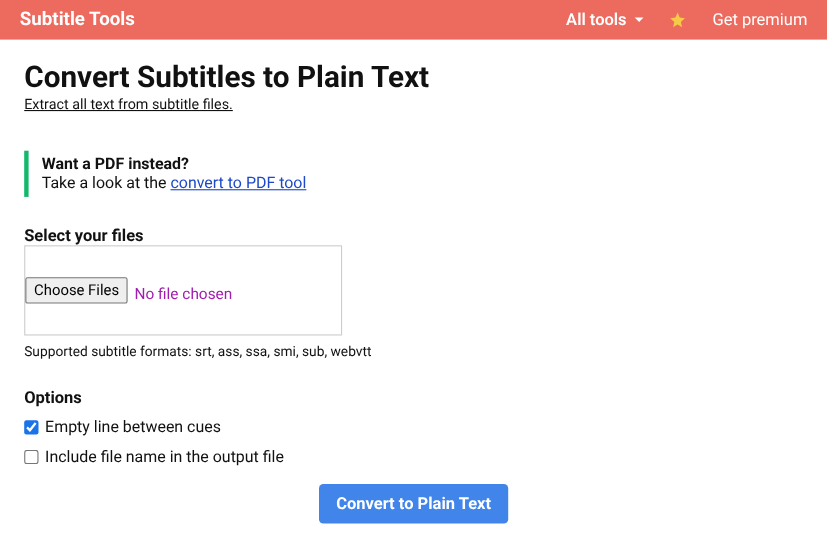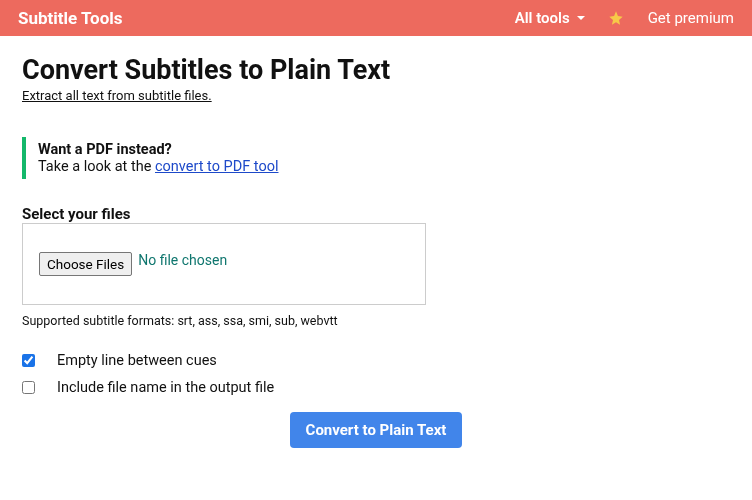--- a/index.html
+++ b/index.html
@@ -79,55 +79,55 @@
       color: #1d49c9;
     }
     .section-label {
       font-size: 15px;
       font-weight: 700;
       color: #111;
       margin-bottom: 0;
     }
     .filebox {
       border: 1px solid #ccc;
-      width: 404px;
-      padding: 28px 16px;
+      width: 289px;
+      padding: 28px 0;
       margin-bottom: 8px;
       display: flex;
-      align-items: flex-start;
+      align-items: flex-end;
       gap: 6px;
     }
     .choose-btn {
       background: #efefef;
       border: 1px solid #767676;
       border-radius: 2px;
       font-size: 13.5px;
       padding: 3px 7px;
       font-family: inherit;
       cursor: pointer;
     }
     .file-status {
       font-size: 14px;
-      color: #0f766e;
+      color: #a21caf;
     }
     .supported {
       font-size: 12.5px;
       color: #111;
       margin-bottom: 24px;
     }
     .options-label {
       font-size: 15px;
       font-weight: 700;
       color: #111;
       margin-bottom: 10px;
     }
     .option-row {
       display: flex;
       align-items: center;
-      gap: 22px;
+      gap: 6px;
       font-size: 14.5px;
       color: #111;
       margin-bottom: 10px;
     }
     .option-row input[type="checkbox"] {
       width: 13px;
       height: 13px;
       accent-color: #1a73e8;
     }
     .submit-row {
@@ -178,20 +178,21 @@
     </div>
   </div>
 
   <div class="section-label">Select your files</div>
   <div class="filebox">
     <button class="choose-btn">Choose Files</button>
     <span class="file-status">No file chosen</span>
   </div>
   <div class="supported">Supported subtitle formats: srt, ass, ssa, smi, sub, webvtt</div>
 
+  <div class="options-label">Options</div>
 
   <label class="option-row">
     <input type="checkbox" checked="" style="">
     <span>Empty line between cues</span>
   </label>
   <label class="option-row">
     <input type="checkbox" style="">
     <span>Include file name in the output file</span>
   </label>
 

